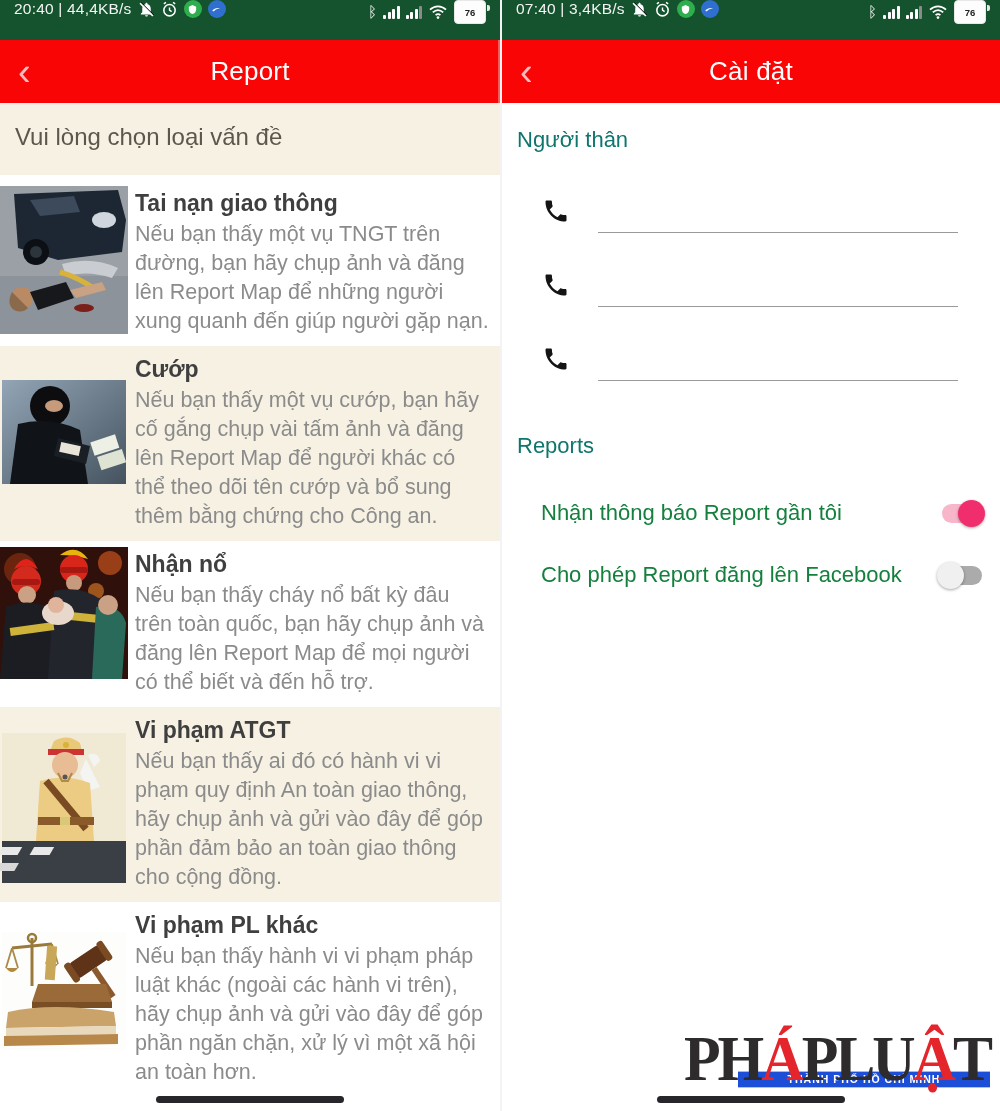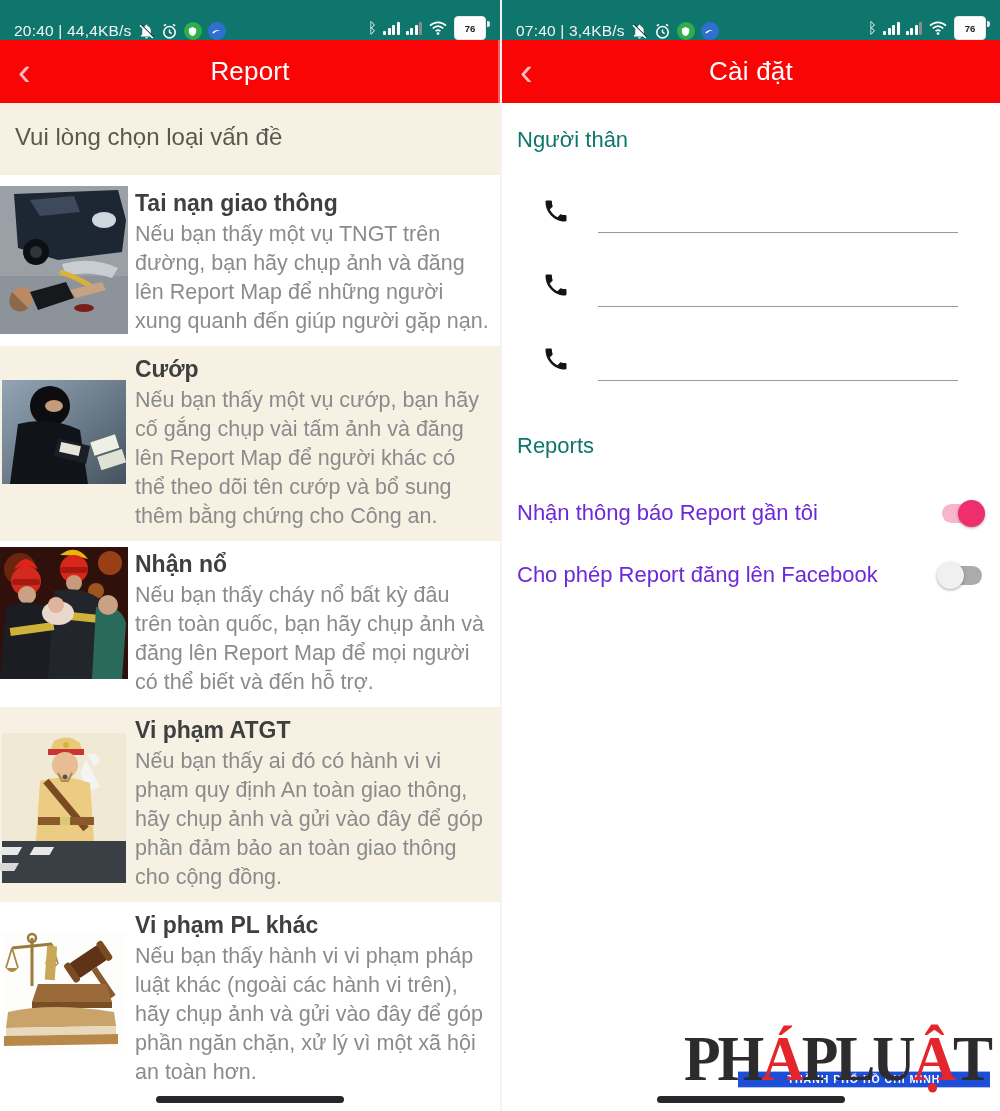--- a/index.html
+++ b/index.html
@@ -3,21 +3,21 @@
 <meta charset="utf-8">
 <style>
   * { margin:0; padding:0; box-sizing:border-box; }
   html,body { width:1000px; height:1111px; font-family:"Liberation Sans","DejaVu Sans",sans-serif; background:#fff; overflow:hidden; }
   .stage { position:relative; width:1000px; height:1111px; background:#fff; }
   .panel { position:absolute; top:0; width:500px; height:1111px; background:#fff; overflow:hidden; }
   .panel.left { left:0; }
   .panel.right { left:500px; border-left:2px solid #f3f3f3; }
 
   
-  .statusbar { height:40px; background:#0f766e; color:#fff; display:flex; align-items:flex-end; justify-content:space-between; padding:0 14px; font-size:16px; }
+  .statusbar { height:40px; background:#14532d; color:#fff; display:flex; align-items:flex-start; justify-content:space-between; padding:0 14px; font-size:16px; }
   .sb-left, .sb-right { display:flex; align-items:center; gap:6px; }
   .sb-text { font-size:15.5px; color:#f4f4f4; letter-spacing:.2px; white-space:nowrap; }
   .sb-ico { display:inline-flex; align-items:center; justify-content:center; }
   .appdot { width:18px; height:18px; border-radius:50%; display:inline-flex; align-items:center; justify-content:center; }
   .appdot.green { background:#2fae4d; }
   .appdot.blue  { background:#2f6fd0; }
   .appdot svg { width:11px; height:11px; }
   .bt-glyph { font-family:"DejaVu Sans",sans-serif; font-size:15px; color:#fff; }
   .sigbars { display:inline-flex; align-items:flex-end; gap:1.5px; }
   .sigbars i { display:block; width:3px; background:#fff; border-radius:1px; }
@@ -42,21 +42,21 @@
   .item-title { font-size:23px; font-weight:bold; color:#3f3f3f; margin:4px 0 3px 0; }
   .item-desc { font-size:21.5px; line-height:29px; color:#8b8b8b; }
 
   
   .section-label { color:#0f766e; font-size:22px; padding:24px 15px 6px 15px; }
   .phone-row { display:flex; align-items:flex-end; padding:0 42px 0 40px; margin-top:36px; }
   .phone-row .pico { flex:0 0 30px; margin-bottom:4px; }
   .phone-input { flex:1; margin-left:26px; border:none; outline:none; border-bottom:1.6px solid #9a9a9a; height:38px; background:transparent; font-size:20px; color:#333; }
   .reports-label { margin-top:28px; }
   .toggle-row { display:flex; align-items:center; justify-content:space-between; padding:0 15px; margin-top:34px; }
-  .toggle-row .t-label { color:#6d28d9; font-size:22px; }
+  .toggle-row .t-label { color:#15803d; font-size:22px;margin-left:24px; }
   .switch { position:relative; width:48px; height:28px; flex:0 0 48px; margin-left:8px; }
   .switch .track { position:absolute; left:5px; top:5px; width:40px; height:19px; border-radius:10px; background:#ababab; }
   .switch .knob { position:absolute; top:1px; left:0; width:27px; height:27px; border-radius:50%; background:#f1f0f1; box-shadow:0 1px 3px rgba(0,0,0,.35); }
   .switch.on .track { background:#f8b6cb; }
   .switch.on .knob { left:21px; background:#f02e6e; }
 
   
   .brandbox { position:absolute; right:10px; bottom:22px; text-align:right; }
   .logo-main { position:relative; display:inline-block; font-family:"Liberation Serif","DejaVu Serif",serif; font-weight:bold; font-size:60px; line-height:1; letter-spacing:-3px; color:#2d2b2c; transform:scaleY(1.05); }
   .logo-main .red { color:#e4252b; }

